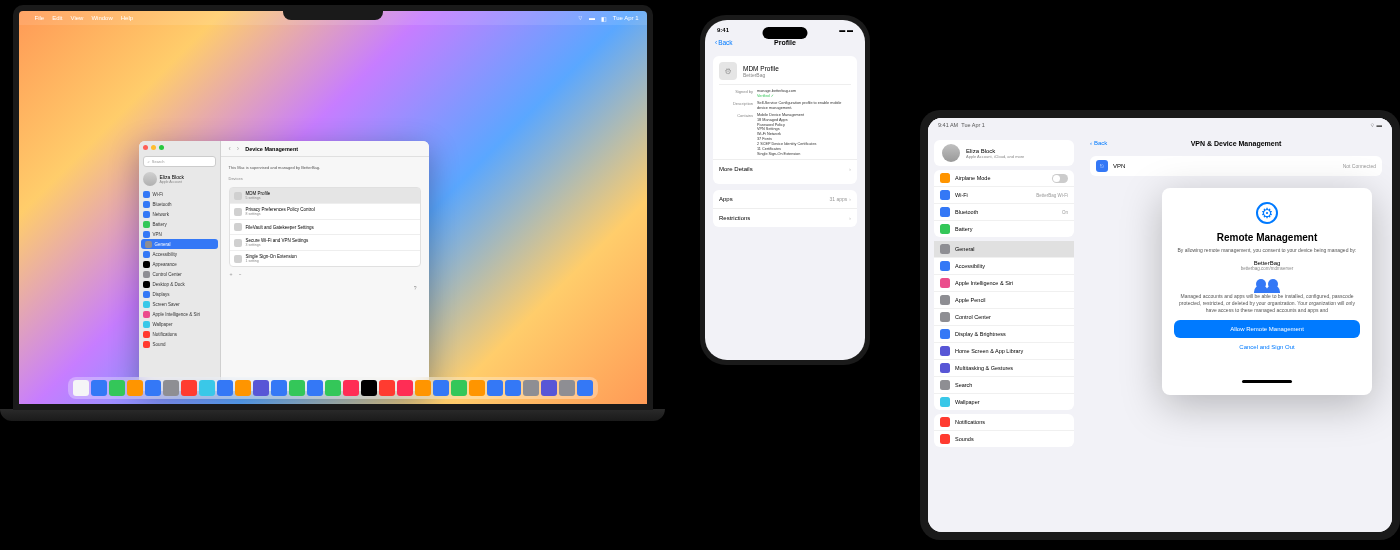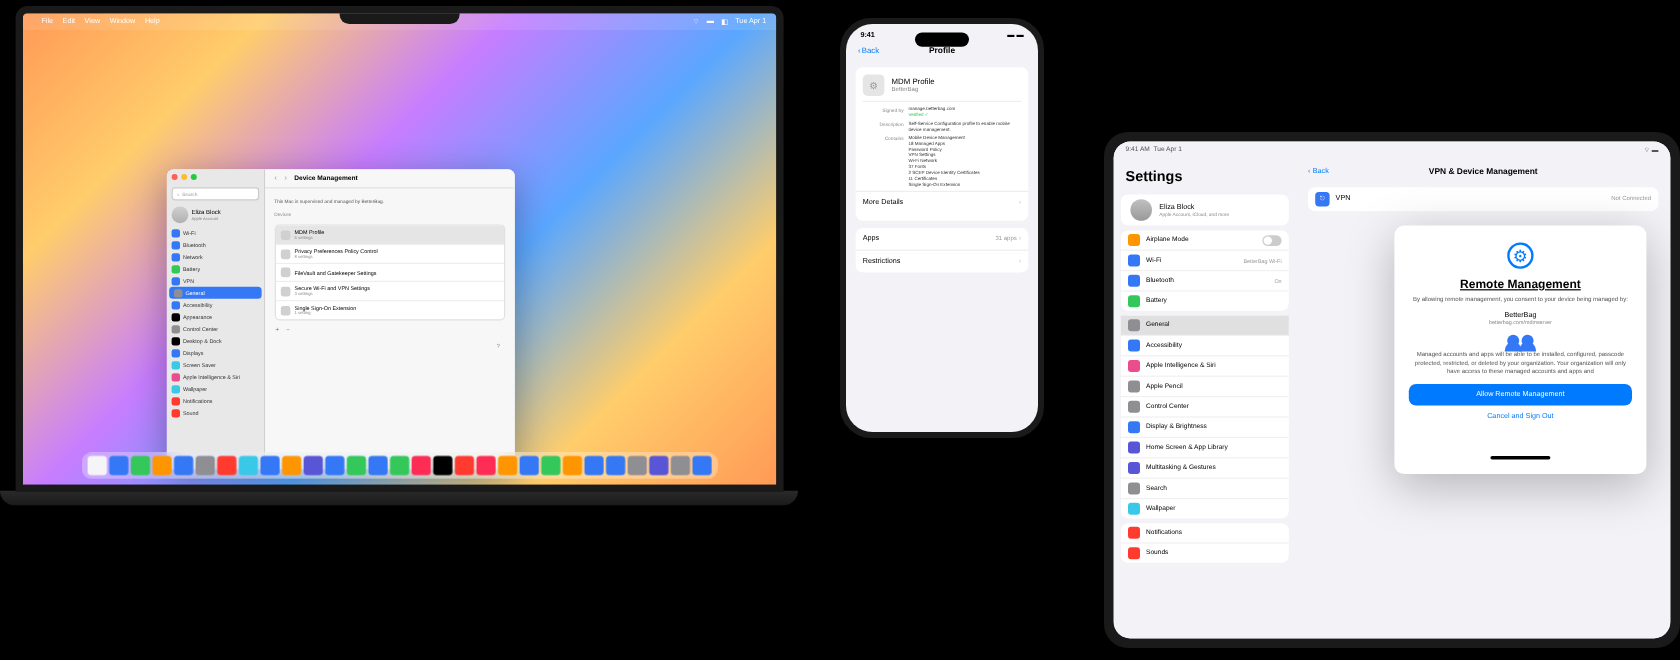--- a/index.html
+++ b/index.html
@@ -93,21 +93,21 @@
 .ipad-main-header { display:flex; align-items:center; padding:4px 10px; font-size:6px; position:relative; }
 .ipad-main-back { color:#007aff; display:flex; align-items:center; gap:2px; }
 .ipad-main-title { position:absolute; left:50%; transform:translateX(-50%); font-weight:600; font-size:7px; }
 .ipad-vpn-card { background:#fff; margin:6px 10px; border-radius:6px; display:flex; align-items:center; padding:4px 6px; font-size:6px; gap:5px; }
 .ipad-vpn-icon { width:12px; height:12px; background:#3478f6; border-radius:3px; display:flex; align-items:center; justify-content:center; color:#fff; font-size:5px; }
 
 .modal-overlay { position:absolute; top:70px; right:20px; width:210px; background:#fff; border-radius:8px; box-shadow:0 10px 40px rgba(0,0,0,0.25); padding:12px; text-align:center; font-size:5.5px; z-index:50; }
 .modal-icon { width:26px; height:26px; margin:0 auto 6px; display:flex; align-items:center; justify-content:center; }
 .modal-gear { width:22px; height:22px; border:2px solid #007aff; border-radius:50%; position:relative; }
 .modal-gear::before { content:'⚙'; color:#007aff; font-size:14px; position:absolute; top:50%; left:50%; transform:translate(-50%,-50%); }
-.modal-title { font-size:10px; font-weight:600; margin-bottom:4px;text-decoration:underline; }
+.modal-title { font-size:10px; font-weight:600; margin-bottom:4px; }
 .modal-text { font-size:5px; color:#555; line-height:1.4; margin-bottom:6px; }
 .modal-org { font-size:6px; font-weight:500; }
 .modal-url { font-size:4.5px; color:#888; margin-bottom:8px; }
 .modal-people { display:flex; justify-content:center; gap:2px; margin-bottom:4px; }
 .modal-person { width:10px; height:10px; background:#3478f6; border-radius:50%; position:relative; }
 .modal-person::after { content:''; position:absolute; bottom:-4px; left:-2px; width:14px; height:8px; background:#3478f6; border-radius:7px 7px 0 0; }
 .modal-btn-primary { background:#007aff; color:#fff; padding:6px; border-radius:6px; font-size:6px; font-weight:500; margin-bottom:6px; }
 .modal-btn-link { color:#007aff; font-size:6px; }
 .modal-bar { width:50px; height:3px; background:#000; border-radius:2px; margin:30px auto 0; }
 </style>
@@ -376,21 +376,20 @@
 </div>
 
 <div class="ipad">
   <div class="ipad-screen">
     <div class="ipad-status">
       <span><span>9:41 AM</span>&nbsp;&nbsp;<span>Tue Apr 1</span></span>
       <span>⌔ ▬</span>
     </div>
 
     <div class="ipad-sidebar">
-      <div class="ipad-title">Settings</div>
       <div class="ipad-account">
         <div class="ipad-avatar"></div>
         <div>
           <div class="ipad-acc-name">Eliza Block</div>
           <div class="ipad-acc-sub">Apple Account, iCloud, and more</div>
         </div>
       </div>
       <div class="ipad-group" id="ipad-g1">
           <div class="ipad-row">
             <div class="ipad-row-icon" style="background:#ff9500"></div>

